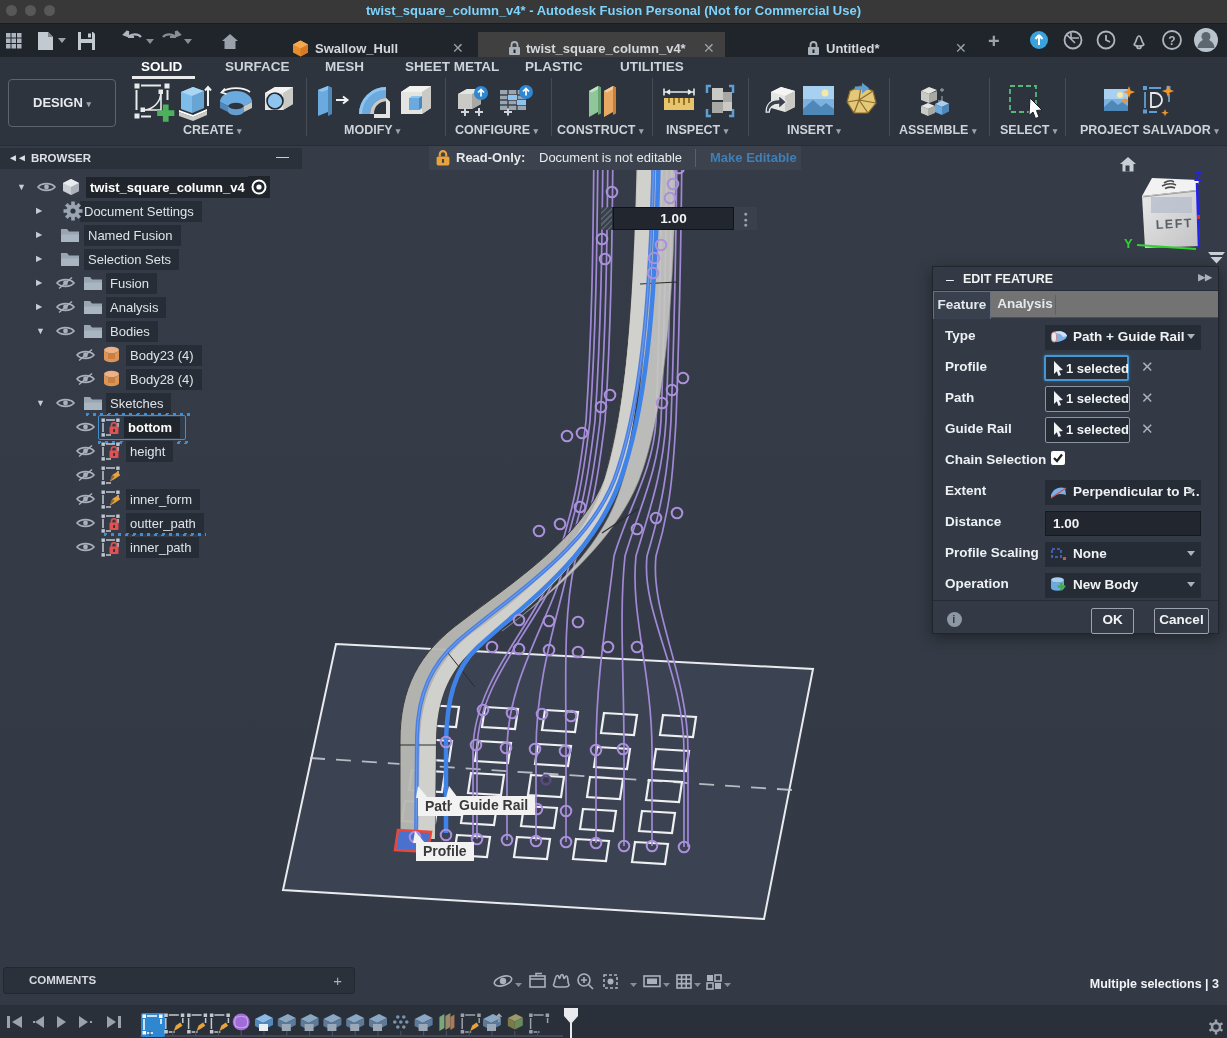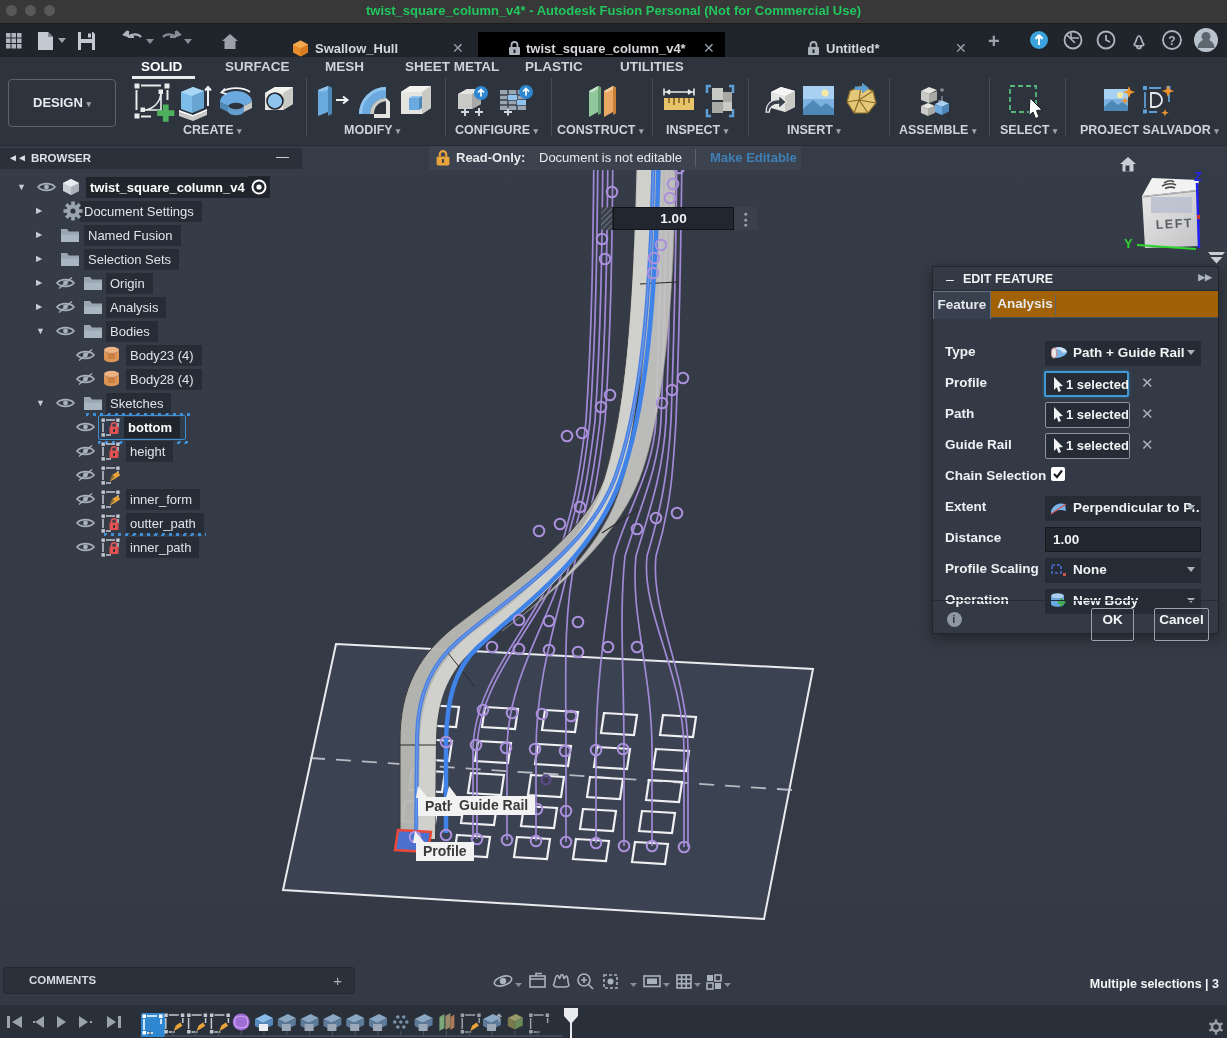--- a/index.html
+++ b/index.html
@@ -4,28 +4,28 @@
 <style>
   * { margin:0; padding:0; box-sizing:border-box; }
   html,body { width:1227px; height:1038px; overflow:hidden; background:#343b46;
     font-family:"Liberation Sans", sans-serif; }
   #app { position:relative; width:1227px; height:1038px; }
 
   
   #titlebar { position:absolute; left:0; top:0; width:1227px; height:24px; background:#383838;
     border-bottom:1px solid #1c1c1c; }
   .tl { position:absolute; top:4.5px; width:11px; height:11px; border-radius:50%; background:#585858; }
-  #titletext { position:absolute; top:3px; left:0; width:100%; text-align:center; color:#22c55e;
+  #titletext { position:absolute; top:3px; left:0; width:100%; text-align:center; color:#7dd3fc;
     font-size:13px; font-weight:bold; }
 
   
   #tabbar { position:absolute; left:0; top:24px; width:1227px; height:33px; background:#20252c; }
   .tab { position:absolute; top:8px; height:33px; color:#d4d8dd; font-size:13px; font-weight:bold; }
   .tab .x { color:#9aa2ac; font-weight:normal; font-size:14px; }
-  #tab2 { background:#000000;padding-left:28px; }
+  #tab2 { background:#404040;padding-left:28px; }
 
   
   #ribbon { position:absolute; left:0; top:57px; width:1227px; height:88px; background:#2e343d; }
   .rtab { position:absolute; top:2px; height:18px; color:#ced3d9; font-size:13.5px; font-weight:bold; }
   .rtab.active { color:#fff; }
   #solidline { position:absolute; left:132px; top:19px; width:63px; height:3px; background:#e8eaec; }
   #designbtn { position:absolute; left:8px; top:22px; width:108px; height:48px; border:1px solid #5d646e;
     border-radius:4px; color:#e8eaed; font-size:13px; font-weight:bold; line-height:46px; text-align:center; }
   .gsep { position:absolute; top:21px; width:1px; height:58px; background:#454c56; }
   .glabel { position:absolute; top:66px; font-size:12.5px; font-weight:bold; color:#ced3d9; text-align:center; white-space:nowrap; }
@@ -54,33 +54,33 @@
   .brow { position:relative; height:24px; }
   .brlabel { position:absolute; top:1px; height:21px; line-height:21px; background:#272d36; color:#dfe3e8;
     font-size:13px; padding:0 8px 0 4px; white-space:nowrap; }
   .chev { position:absolute; top:5px; color:#c8cdd4; font-size:11px; }
 
   
   #dialog { position:absolute; left:932px; top:120px; width:287px; height:368px; background:#333a45;
     border:1px solid #20252c; box-shadow:0 4px 14px rgba(0,0,0,.4); }
   #dlghead { height:24px; background:#333a45; border-bottom:1px solid #262c35; color:#f0f2f4;
     font-size:12.5px; font-weight:bold; position:relative; }
-  #dlgtabs { height:27px; position:relative; border-bottom:1px solid #4a515c; background:#a16207; margin-bottom:20px; }
+  #dlgtabs { height:27px; position:relative; border-bottom:1px solid #4a515c; background:#737373; margin-bottom:4px; }
   .dtab { position:absolute; top:0; height:27px; font-size:13.5px; font-weight:bold; color:#e4e8ec; text-align:center; }
   .drow { position:relative; height:31px; }
   .dlab { position:absolute; left:12px; top:6px; font-size:13.5px; font-weight:bold; color:#eef1f4; }
   .dctl { position:absolute; left:112px; width:156px; height:25px; top:3px; background:#262c35;
     color:#f0f2f4; font-size:13.5px; font-weight:bold; white-space:nowrap; overflow:hidden; }
   .dctl span, .selbtn span { white-space:nowrap; }
   .selbtn { position:absolute; left:112px; width:85px; height:26px; top:2px; background:#262c35;
     border:1px solid #8b95a2; border-radius:2px; color:#f2f4f6; font-size:13.5px; font-weight:bold; }
   .dx { position:absolute; left:208px; top:5px; color:#aab2bc; font-size:15px; }
   .caret { position:absolute; right:6px; top:9px; width:0; height:0; border-left:4.5px solid transparent;
     border-right:4.5px solid transparent; border-top:5px solid #aab2bc; }
-  .dbtn { position:absolute; top:0; height:33px; border:1px solid #9aa3af; border-radius:2px;
+  .dbtn { position:absolute; top:0; height:26px; border:1px solid #9aa3af; border-radius:2px;
     color:#f2f4f6; font-size:13.5px; font-weight:bold; text-align:center; line-height:21px; }
 
   
   #comments { position:absolute; left:3px; top:821px; width:352px; height:27px; background:#2b313a;
     border:1px solid #232830; border-radius:3px; color:#d6dae0; font-size:11.5px; font-weight:bold; }
   #status { position:absolute; right:8px; top:831px; color:#f2f4f6; font-size:12.5px; font-weight:bold; }
   #timeline { position:absolute; left:0; top:859px; width:1227px; height:34px; background:#2a3039; }
 </style>
 </head>
 <body>
@@ -493,21 +493,21 @@
       <div class="brow" style="position:absolute;left:0;top:76px;width:302px">
           <span class="chev" style="left:36px;top:6px;font-size:8px">▶</span>
           <span class="brlabel" style="left:84px">Named Fusion</span>
         </div>
       <div class="brow" style="position:absolute;left:0;top:100px;width:302px">
           <span class="chev" style="left:36px;top:6px;font-size:8px">▶</span>
           <span class="brlabel" style="left:84px">Selection Sets</span>
         </div>
       <div class="brow" style="position:absolute;left:0;top:124px;width:302px">
           <span class="chev" style="left:36px;top:6px;font-size:8px">▶</span>
-          <span class="brlabel" style="left:106px">Origin</span>
+          <span class="brlabel" style="left:106px">Fusion</span>
         </div>
       <div class="brow" style="position:absolute;left:0;top:148px;width:302px">
           <span class="chev" style="left:36px;top:6px;font-size:8px">▶</span>
           <span class="brlabel" style="left:106px">Analysis</span>
         </div>
       <div class="brow" style="position:absolute;left:0;top:172px;width:302px">
           <span class="chev" style="left:36px;top:6px;font-size:9px">▼</span>
           <span class="brlabel" style="left:106px">Bodies</span>
         </div>
       <div class="brow" style="position:absolute;left:0;top:196px;width:302px">

